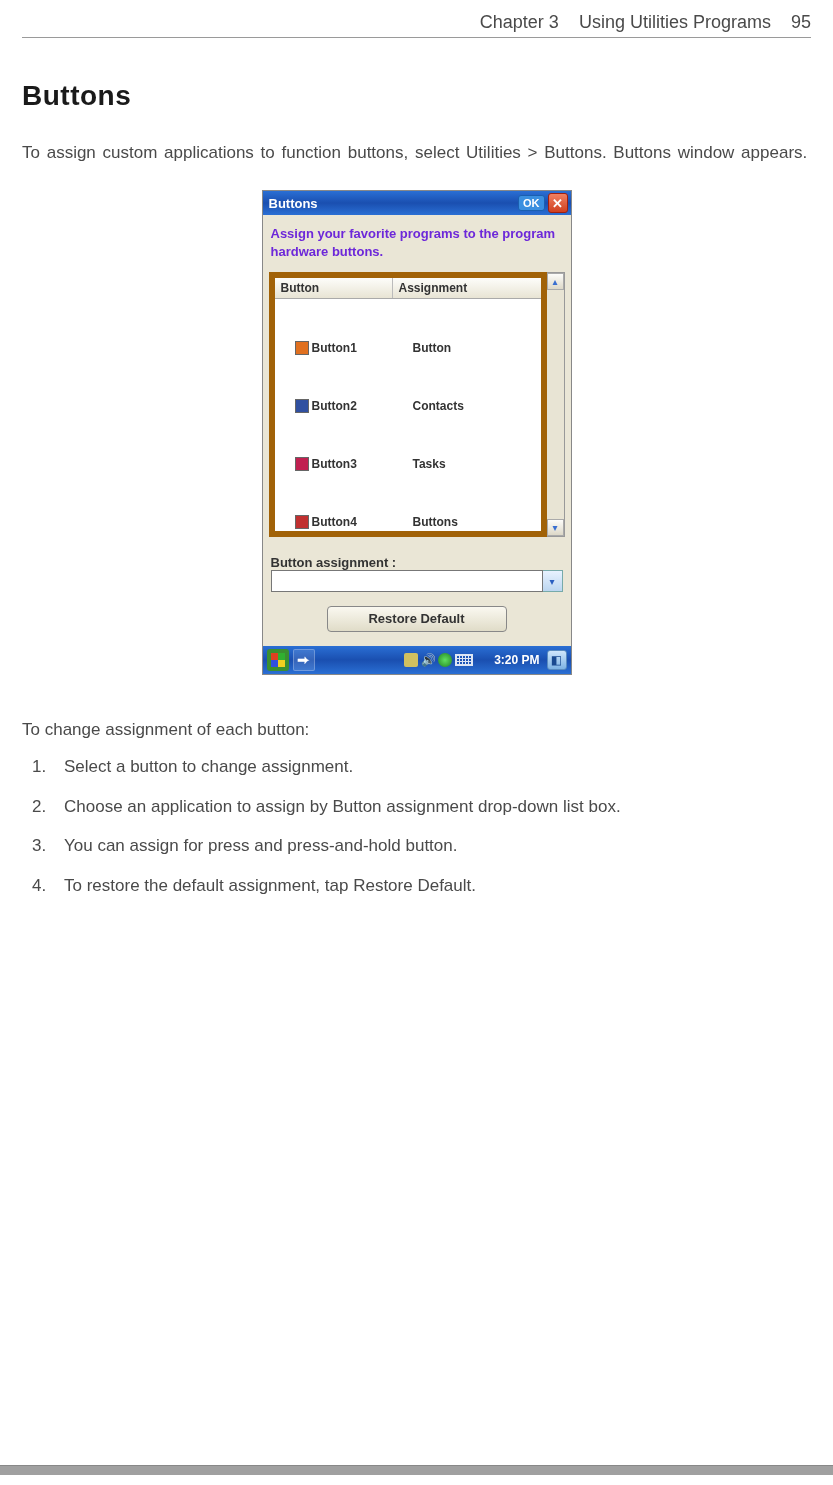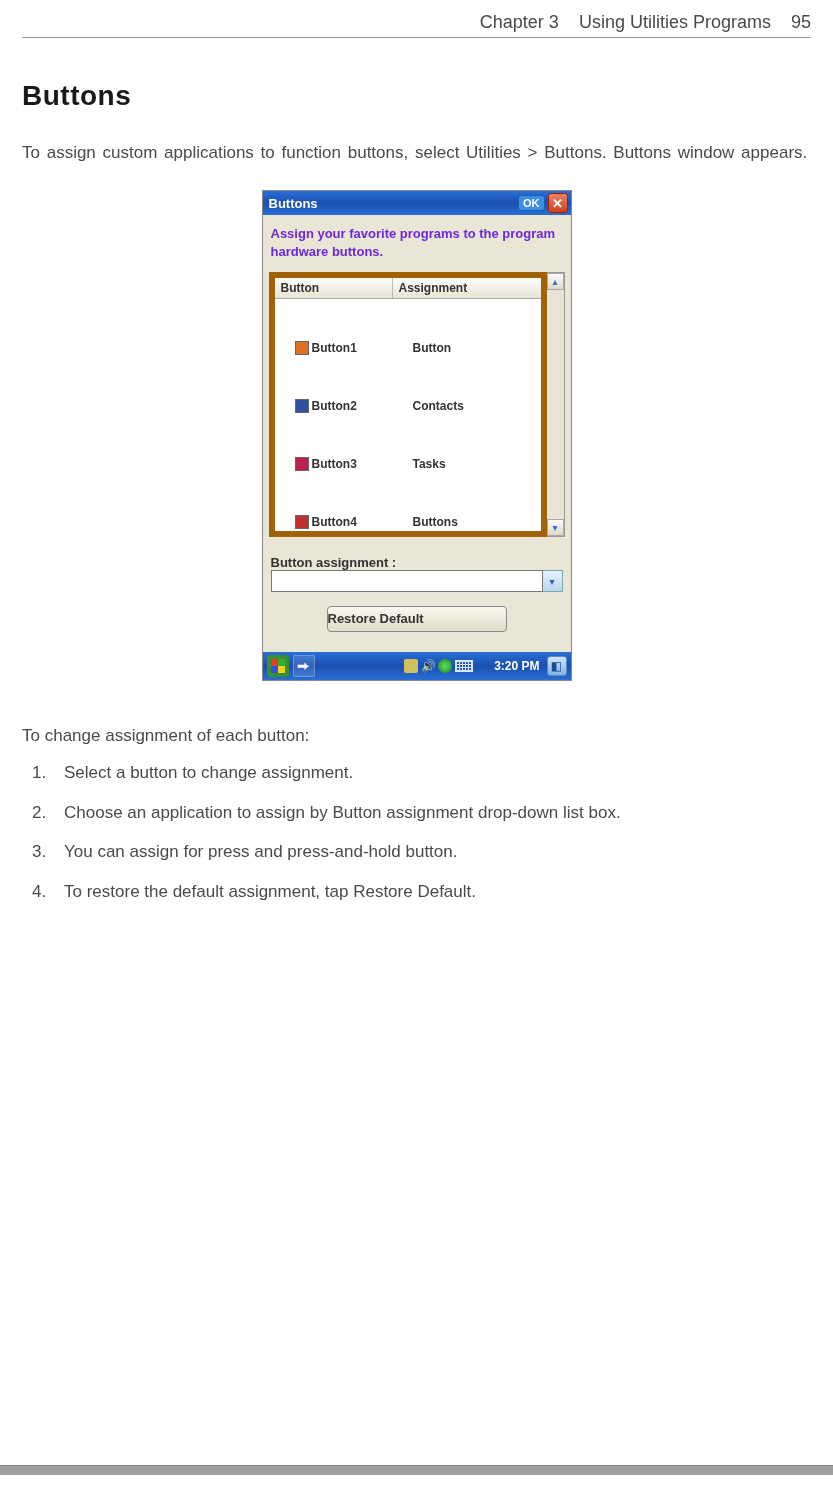--- a/index.html
+++ b/index.html
@@ -179,29 +179,29 @@
       width: 20px;
       background: linear-gradient(to bottom, #e8f2ff, #bcd6f0);
       border: 1px solid #7aa;
       border-left: none;
       display: flex; align-items: center; justify-content: center;
       color: #2a5fc0;
       font-size: 10px;
     }
     .restore-btn {
       display: block;
-      margin: 6px auto 10px auto;
+      margin: 6px auto 4px auto;
       width: 180px;
       height: 26px;
       background: linear-gradient(to bottom, #faf8f0, #e0dcc8);
       border: 1px solid #888;
       border-radius: 4px;
       font-weight: bold;
       font-size: 13px;
-      text-align: left;
+      text-align: center;
       line-height: 24px;
     }
     .taskbar {
       height: 28px;
       background: linear-gradient(to bottom, #2a6fd4 0%, #1a4fb0 50%, #2a6fd4 100%);
       display: flex;
       align-items: center;
       padding: 0 4px;
       gap: 4px;
       color: #fff;

